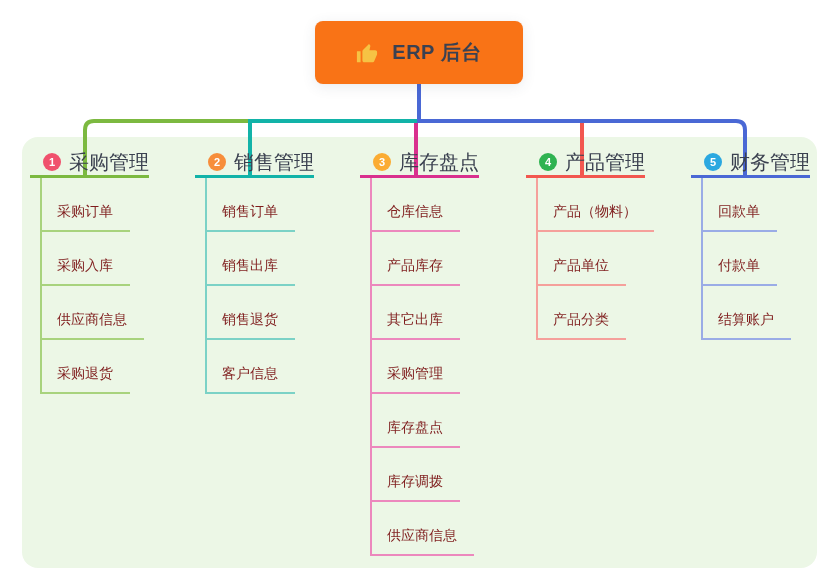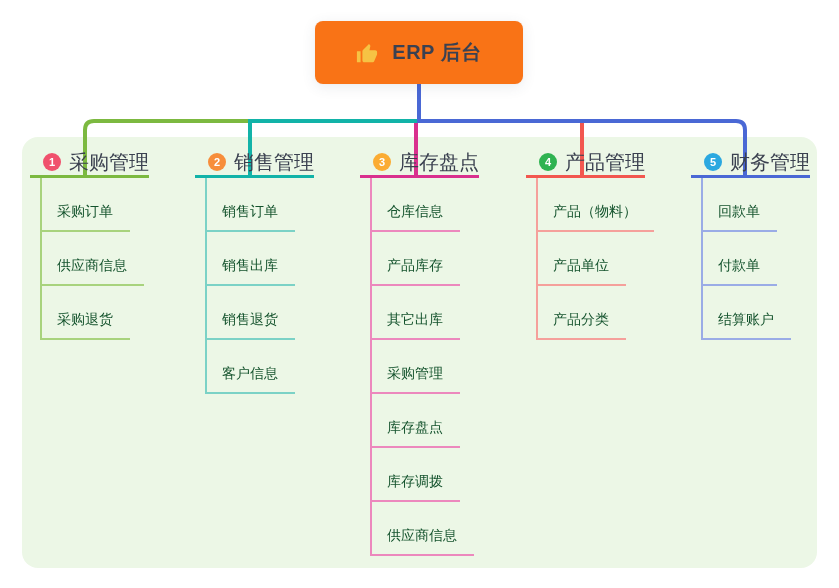--- a/index.html
+++ b/index.html
@@ -35,21 +35,21 @@
     display:flex;align-items:center;justify-content:center;flex:0 0 18px;
   }
   .btitle{font-size:20px;color:#3B4150;text-align:right;}
   .branch-underline{width:119px;height:3px;background:var(--line);margin-top:0;}
   .items{margin-left:10px;border-left:2px solid var(--line-light);width:fit-content;}
   .item{
     box-sizing:border-box;height:54px;display:flex;align-items:flex-end;
     border-bottom:2px solid var(--line-light);
     padding:0 17px 9px 15px;width:max-content;
   }
-  .item span{font-size:14px;color:#14532d;white-space:nowrap;}
+  .item span{font-size:14px;color:#7f1d1d;white-space:nowrap;}
 </style>
 </head>
 <body>
 
 <div id="canvas">
 
   <div id="panel"></div>
 
   <svg id="connectors" viewBox="0 0 839 588" xmlns="http://www.w3.org/2000/svg">
     <path d="M85 177 V130 Q85 121 94 121 H250" stroke="#7CB940"></path>
@@ -72,20 +72,23 @@
   <div id="branches">
       <div class="branch" style="--circle: #F0516D; --line: #7CB940; --line-light: #A8D37D;">
       <div class="branch-header">
         <span class="num">1</span>
         <span class="btitle">采购管理</span>
       </div>
       <div class="branch-underline"></div>
       <div class="items">
           <div class="item">
             <span>采购订单</span>
+          </div>
+          <div class="item">
+            <span>采购入库</span>
           </div>
           <div class="item">
             <span>供应商信息</span>
           </div>
           <div class="item">
             <span>采购退货</span>
           </div>
         </div>
     </div>
       <div class="branch" style="--circle: #F78E3B; --line: #12B3A8; --line-light: #7BD2C6;">

